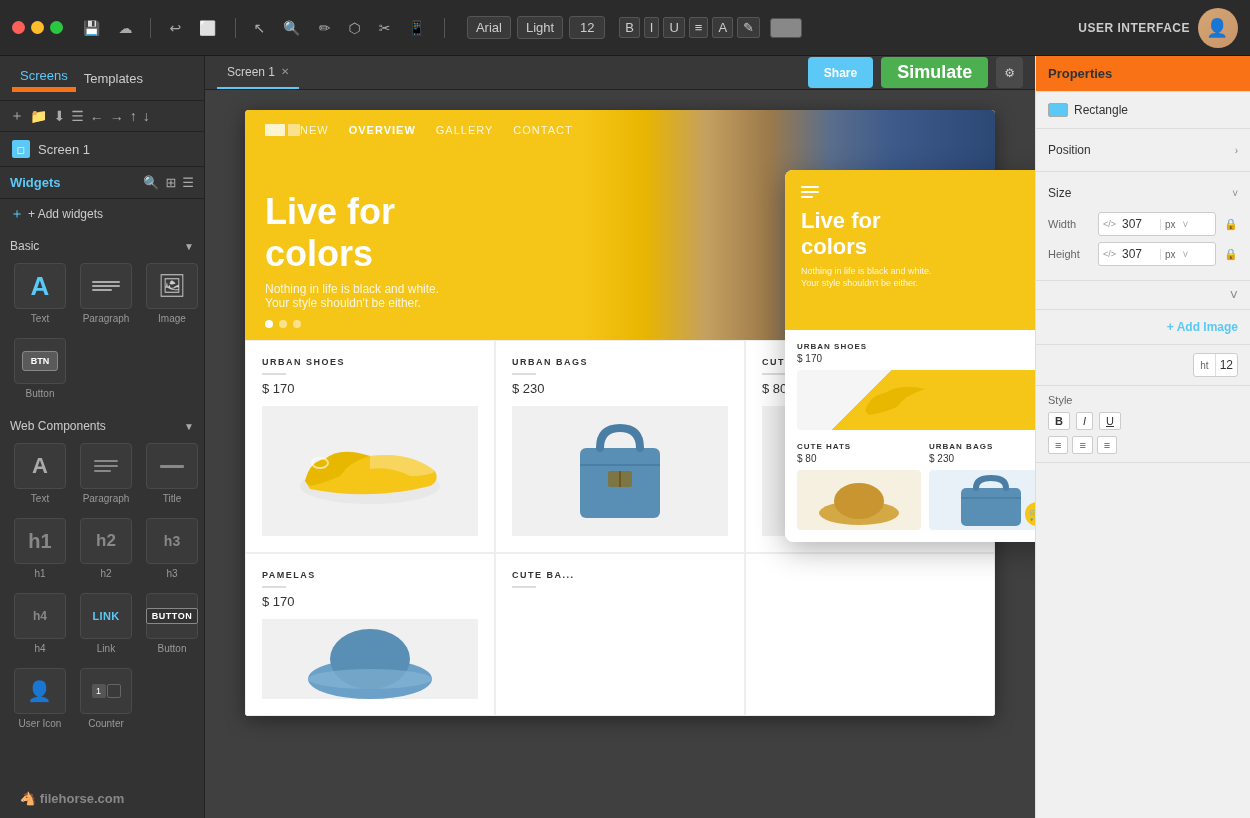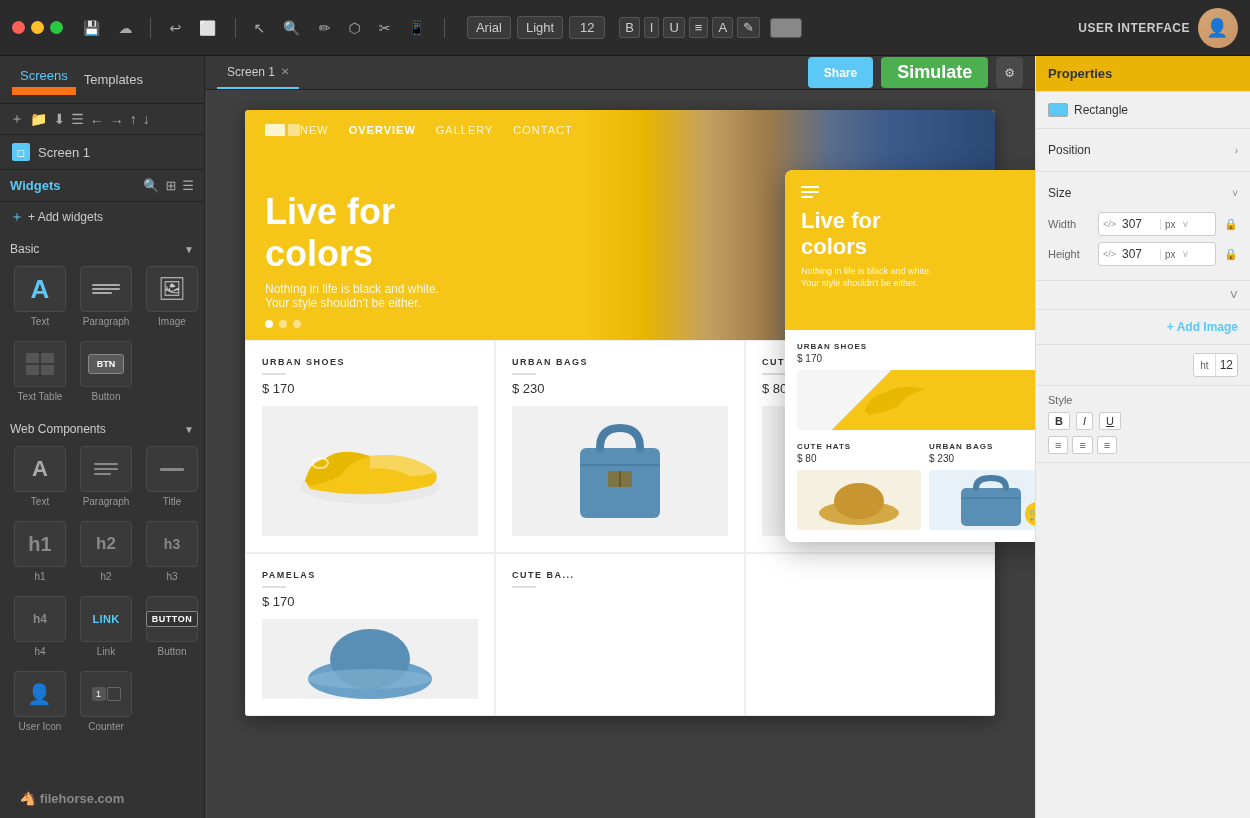--- a/index.html
+++ b/index.html
@@ -90,21 +90,21 @@
     }
 
     
     .screens-tabs {
       display: flex; align-items: center; padding: 8px 12px;
       border-bottom: 1px solid #222;
     }
     .screen-tab {
       color: #ccc; font-size: 13px; padding: 4px 8px; cursor: pointer;
     }
-    .screen-tab.active { color: #5bc8f5; border-bottom: 8px solid #f97316; }
+    .screen-tab.active { color: #5bc8f5; border-bottom: 5px solid #f97316; }
     .panel-toolbar {
       display: flex; align-items: center; gap: 6px; padding: 6px 10px;
       border-bottom: 1px solid #222;
     }
     .panel-tool-btn {
       color: #aaa; font-size: 14px; cursor: pointer;
     }
     .screen-item {
       display: flex; align-items: center; gap: 8px;
       padding: 8px 12px; cursor: pointer;
@@ -278,21 +278,21 @@
       overflow: hidden; position: relative;
     }
 
     
     .right-panel {
       width: 215px; background: #f0f0f0; border-left: 1px solid #ddd;
       display: flex; flex-direction: column; flex-shrink: 0; overflow-y: auto;
     }
     .properties-header {
       display: flex; align-items: center; padding: 10px 12px;
-      border-bottom: 1px solid #ddd; background: #eab308;
+      border-bottom: 1px solid #ddd; background: #f97316;
     }
     .properties-title { color: #333; font-size: 13px; font-weight: 600; }
     .properties-section {
       border-bottom: 1px solid #ddd; padding: 8px 12px;
     }
     .prop-row {
       display: flex; align-items: center; gap: 6px; padding: 3px 0;
     }
     .prop-color-swatch {
       width: 20px; height: 14px; background: #5bc8f5; border-radius: 2px;
@@ -515,31 +515,20 @@
             <span class="widget-label">Paragraph</span>
           </div>
           <div class="widget-item">
             <div class="widget-icon-box">
               <div style="font-size:22px;">🖼</div>
             </div>
             <span class="widget-label">Image</span>
           </div>
           <div class="widget-item">
             <div class="widget-icon-box">
-              <div style="display:grid;grid-template-columns:1fr 1fr;gap:2px;padding:4px;width:36px;">
-                <div style="height:10px;background:#555;border-radius:1px;"></div>
-                <div style="height:10px;background:#555;border-radius:1px;"></div>
-                <div style="height:10px;background:#555;border-radius:1px;"></div>
-                <div style="height:10px;background:#555;border-radius:1px;"></div>
-              </div>
-            </div>
-            <span class="widget-label">Text Table</span>
-          </div>
-          <div class="widget-item">
-            <div class="widget-icon-box">
               <div style="background:#5a5a5a;border-radius:3px;padding:4px 8px;font-size:9px;color:#fff;border:1px solid #888;font-weight:600;">BTN</div>
             </div>
             <span class="widget-label">Button</span>
           </div>
         </div>
       </div>
 
       <div class="widget-group">
         <div class="widget-group-header">
           <span class="widget-group-title">Web Components</span>

